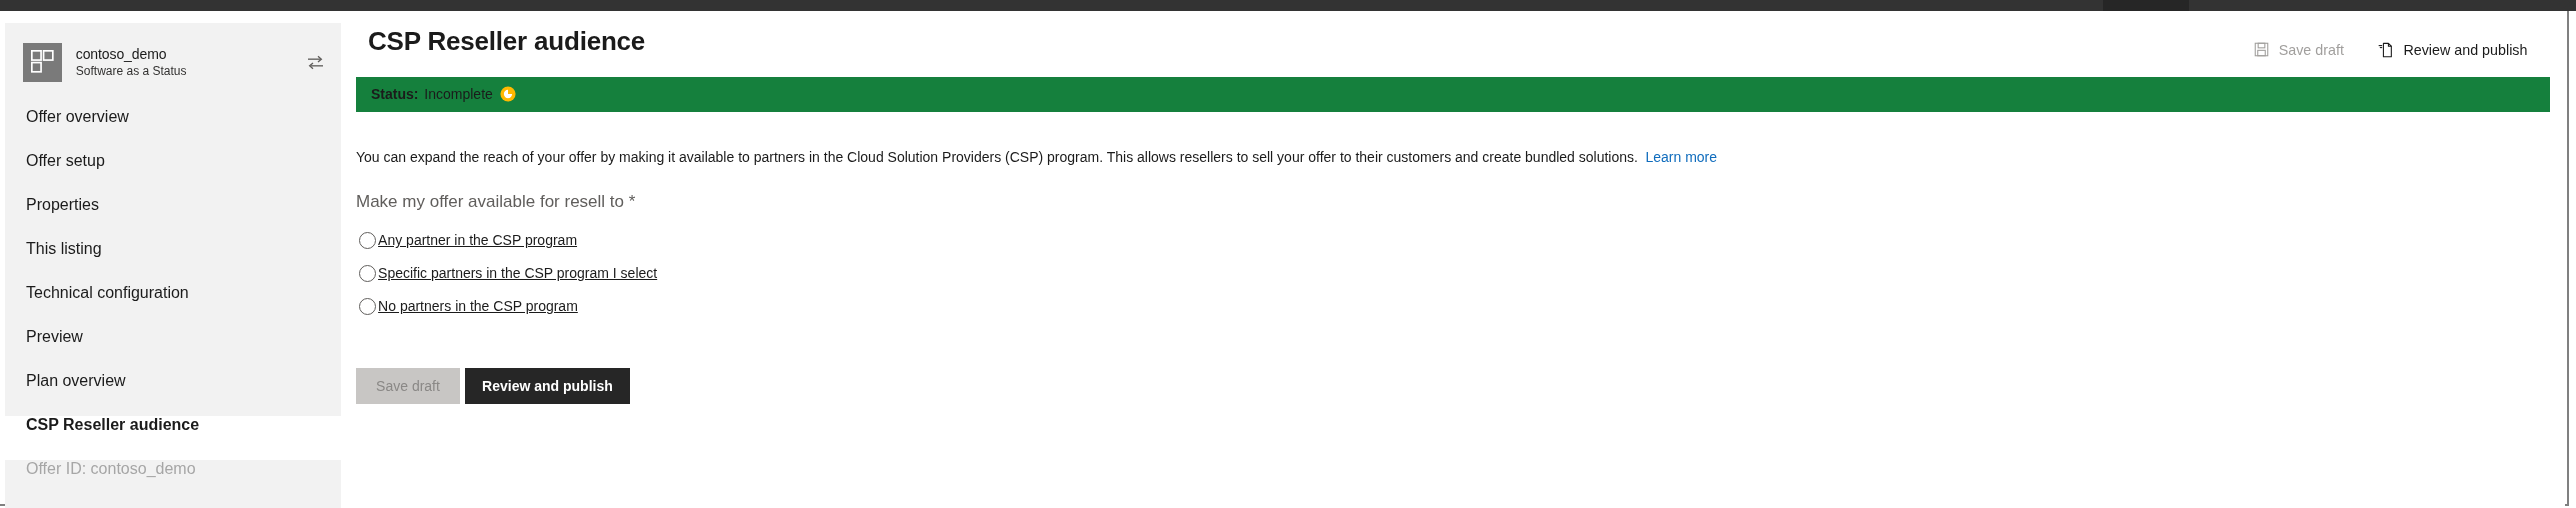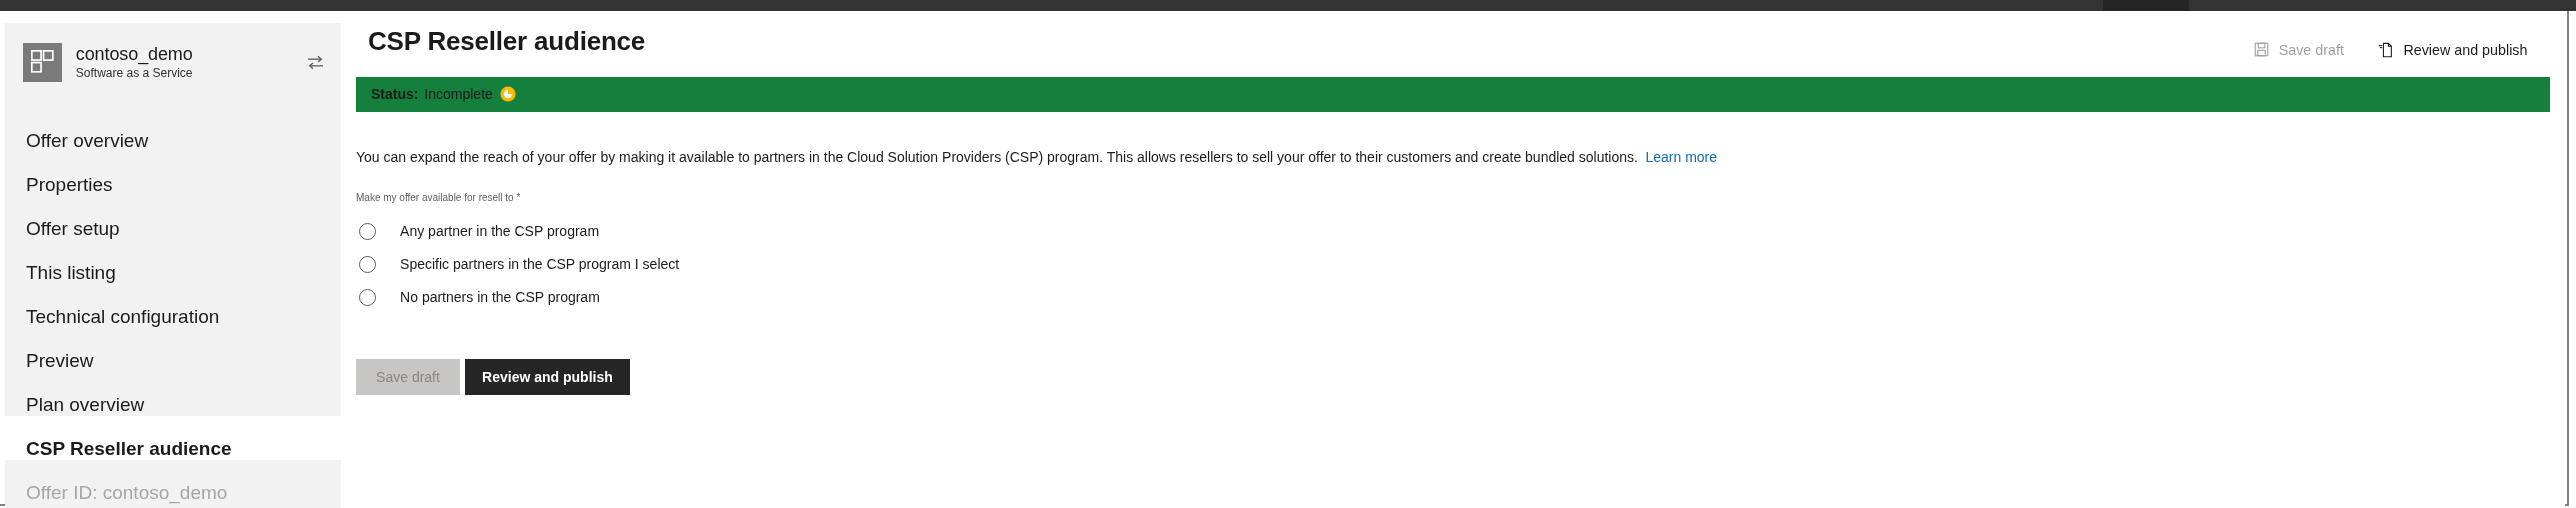--- a/index.html
+++ b/index.html
@@ -87,21 +87,21 @@
     position: relative;
   }
   .offer-logo svg { display:block; position:absolute; left:7.5px; top:7.5px; }
   .offer-meta {
     margin-left: 13.4px;
     line-height: 1.15;
     flex: 1 1 auto;
     min-width: 0;
   }
   .offer-name {
-    font-size: 18px;
+    font-size: 14px;
     color: #1b1b1b;
     font-weight: 400;
     letter-spacing: -0.1px;
     white-space: nowrap;
   }
   .offer-type {
     font-size: 12px;
     color: #323130;
     margin-top: 2.5px;
     white-space: nowrap;
@@ -115,23 +115,23 @@
     justify-content: center;
     margin-left: 5px;
   }
 
   .nav-list {
     margin-top: 8.4px;
   }
   .nav-item {
     height: 44px;
     display: flex;
-    align-items: flex-end;
+    align-items: flex-start;
     padding-left: 21px;
-    font-size: 19px;
+    font-size: 16px;
     color: #1b1b1b;
     box-sizing: border-box;
     cursor: pointer;
     user-select: none;
   }
   .nav-item.active {
     background: #ffffff;
     font-weight: 700;
   }
   .nav-item.muted {
@@ -216,21 +216,21 @@
     line-height: 1.4;
   }
   .intro a {
     color: #0f6cbd;
     text-decoration: none;
     margin-left: 7.5px;
   }
 
   .field-label {
     margin-top: 25px;
-    font-size: 10px;
+    font-size: 17px;
     color: #605e5c;
   }
 
   .radio-group { margin-top: 11.7px; }
   .radio-row {
     display: flex;
     align-items: center;
     height: 33px;
     cursor: pointer;
     user-select: none;
@@ -240,23 +240,24 @@
     height: 17.6px;
     border-radius: 50%;
     border: 1.3px solid #605e5c;
     box-sizing: border-box;
     flex: 0 0 17.6px;
     background: #ffffff;
     position: relative;
     margin-left: 2.5px;
   }
   .radio-text {
-    margin-left: 24px;
+    margin-left: 2px;
     font-size: 14px;
     color: #1b1b1b;
+    text-decoration: underline;
   }
 
   .actions {
     margin-top: 45px;
     display: flex;
     gap: 1.7px;
   }
   .btn {
     height: 36px;
     min-width: 104px;
@@ -298,41 +299,41 @@
       <div class="offer-header">
         <div class="offer-logo">
           <svg width="23.5" height="23.5" viewBox="0 0 28 28" aria-hidden="true">
             <rect x="1" y="1" width="11" height="11" fill="none" stroke="#ffffff" stroke-width="2"></rect>
             <rect x="15" y="1" width="11" height="11" fill="none" stroke="#ffffff" stroke-width="2"></rect>
             <rect x="1" y="15" width="11" height="11" fill="none" stroke="#ffffff" stroke-width="2"></rect>
           </svg>
         </div>
         <div class="offer-meta">
           <div class="offer-name">contoso_demo</div>
-          <div class="offer-type">Software as a Service</div>
+          <div class="offer-type">Software as a Status</div>
         </div>
         <div class="offer-swap">
           <svg width="17" height="15" viewBox="0 0 20 18" aria-hidden="true">
             <line x1="1" y1="5" x2="16" y2="5" stroke="#605e5c" stroke-width="1.6"></line>
             <polyline points="13,1.6 17,5 13,8.4" fill="none" stroke="#605e5c" stroke-width="1.6"></polyline>
             <line x1="19" y1="13" x2="4" y2="13" stroke="#605e5c" stroke-width="1.6"></line>
             <polyline points="7,9.6 3,13 7,16.4" fill="none" stroke="#605e5c" stroke-width="1.6"></polyline>
           </svg>
         </div>
       </div>
 
       <nav class="nav-list">
         <div class="nav-item">
           <span>Offer overview</span>
         </div>
         <div class="nav-item">
+          <span>Offer setup</span>
+        </div>
+        <div class="nav-item">
           <span>Properties</span>
-        </div>
-        <div class="nav-item">
-          <span>Offer setup</span>
         </div>
         <div class="nav-item">
           <span>This listing</span>
         </div>
         <div class="nav-item">
           <span>Technical configuration</span>
         </div>
         <div class="nav-item">
           <span>Preview</span>
         </div>

